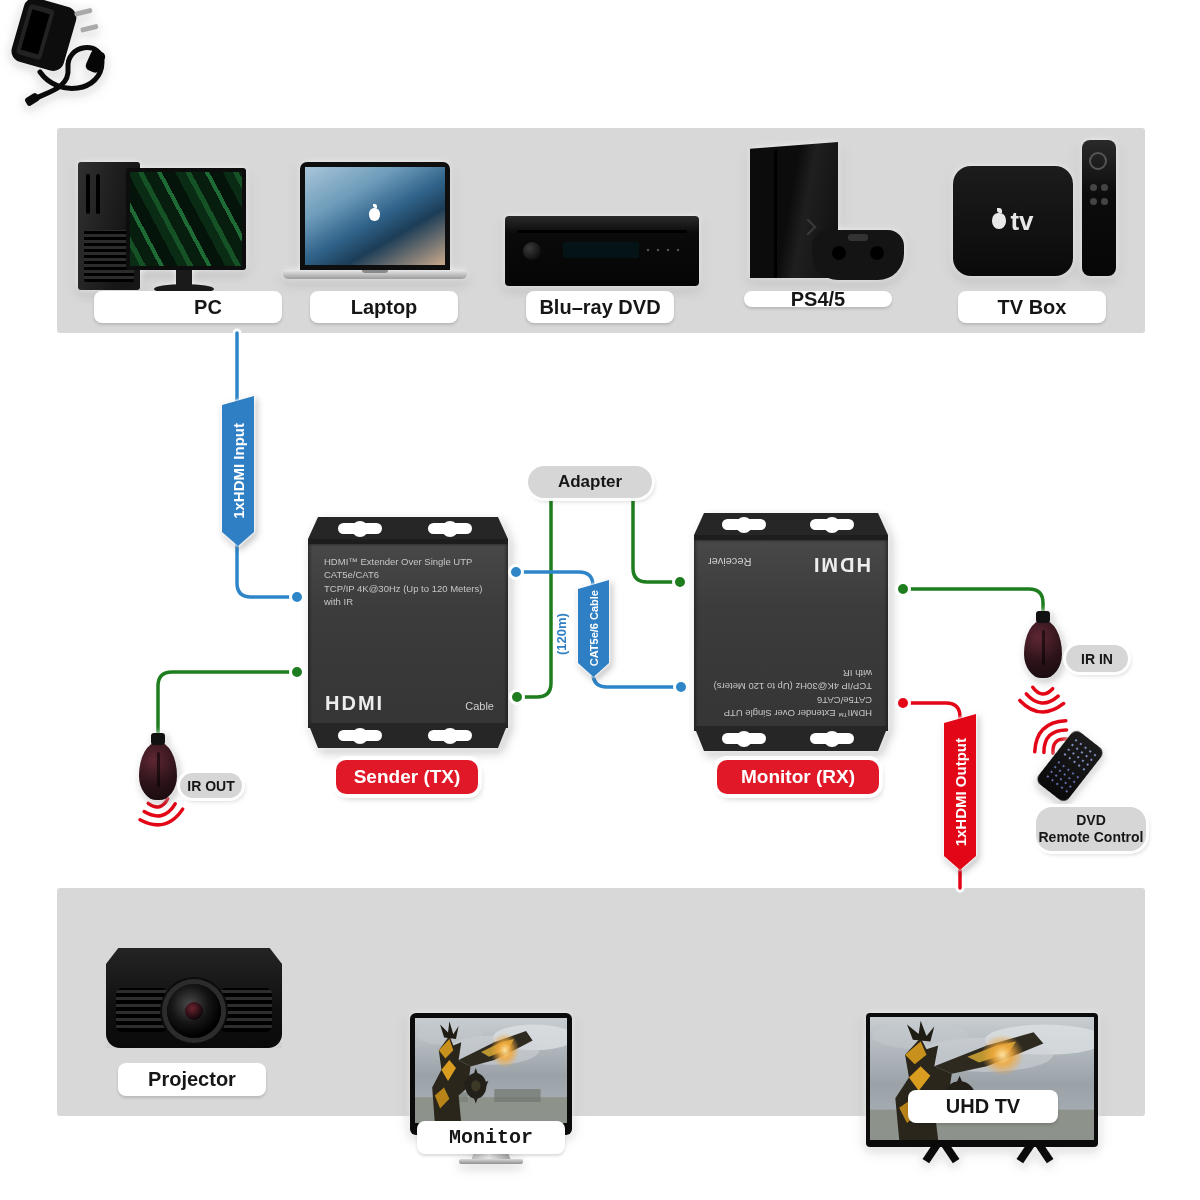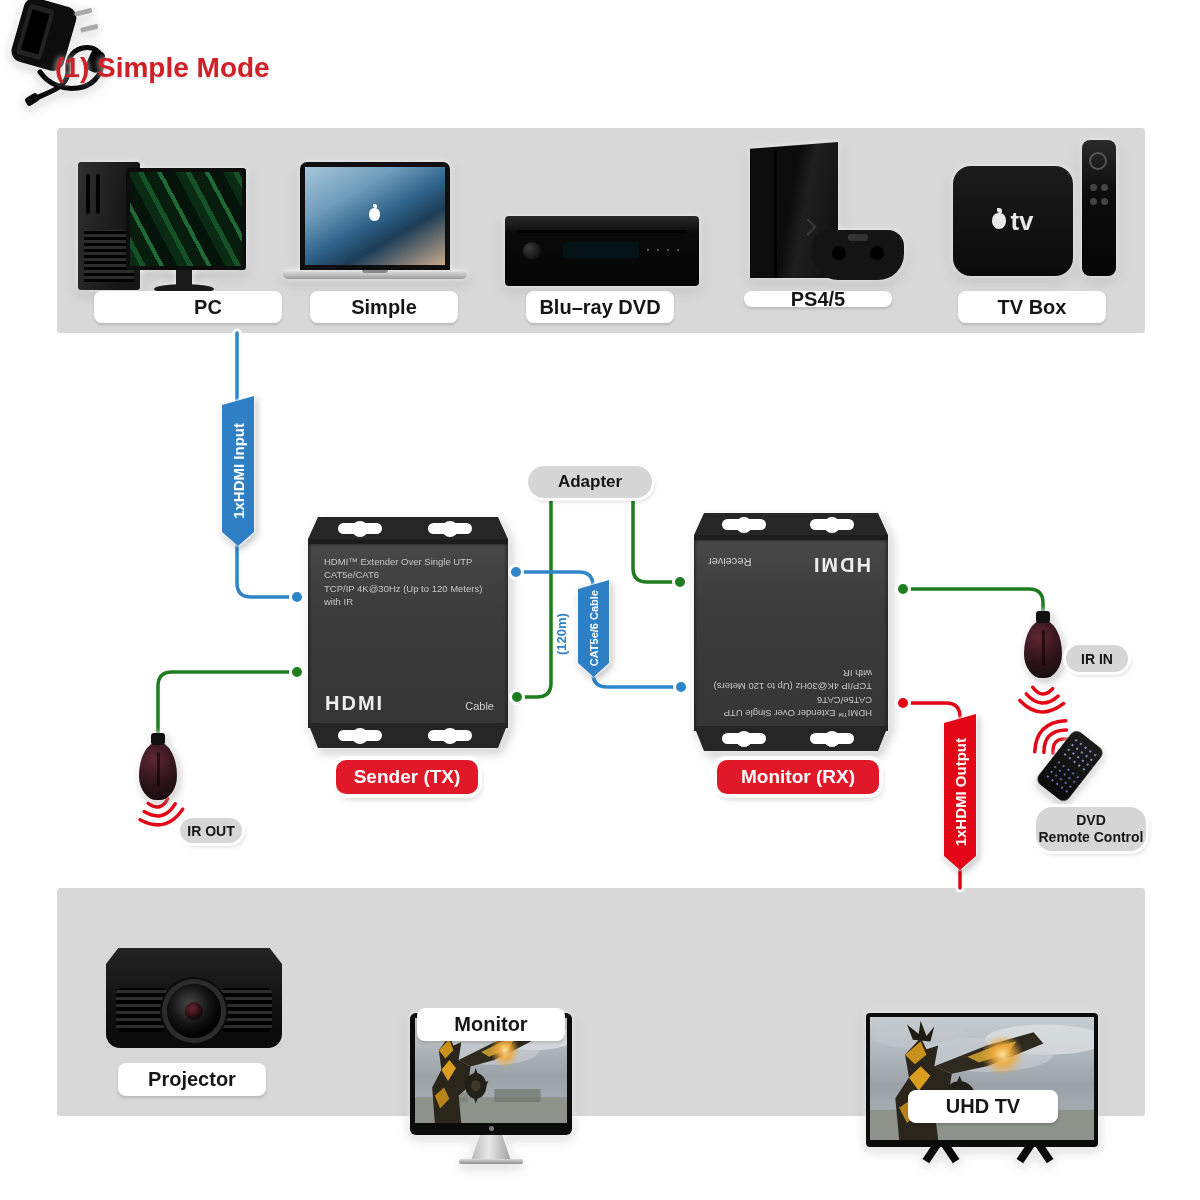--- a/index.html
+++ b/index.html
@@ -179,21 +179,20 @@
           <path d="M92,62 L97,74 L87,74 Z"></path>
             <path d="M73,78 L86,81 L79,90 Z"></path>
           <path d="M111,78 L98,81 L105,90 Z"></path>
             <path d="M92,106 L87,94 L97,94 Z"></path>
         </g>
         <circle cx="92" cy="84" r="7" fill="#3d3826"></circle>
       </symbol>
     </defs>
   </svg>
 
-  <div class="title">(1) Simple Mode</div>
 
   <div class="band" id="band-top"></div>
 
   <div class="dev">
     <div class="abs" id="pc-tower"></div>
     <div class="abs" id="pc-monitor">
         <div id="pc-screen"></div>
       </div>
     <div class="abs" id="pc-neck"></div>
     <div class="abs" id="pc-base"></div>
@@ -219,21 +218,21 @@
     <div class="abs" id="tvbox">
       <span id="tvbox-logo">
           <span class="apple-glyph"></span>
           <span>tv</span>
         </span>
     </div>
     <div class="abs" id="siri-remote"></div>
   </div>
 
   <div class="pill-white" style="left:94px;top:291px;width:148px;height:32px;padding-left:40px;">PC</div>
-  <div class="pill-white" style="left:310px;top:291px;width:148px;height:32px;">Simple</div>
+  <div class="pill-white" style="left:310px;top:291px;width:148px;height:32px;">Laptop</div>
   <div class="pill-white" style="left:526px;top:291px;width:148px;height:32px;">Blu–ray DVD</div>
   <div class="pill-white" style="left:744px;top:291px;width:148px;height:16px;">PS4/5</div>
   <div class="pill-white" style="left:958px;top:291px;width:148px;height:32px;">TV Box</div>
 
   <svg id="wires" width="1200" height="1200">
 
     <path class="case" d="M237,333 L237,583 Q237,597 251,597 L297,597"></path>
     <path class="case" d="M297,672 L172,672 Q158,672 158,686 L158,742"></path>
     <path class="case" d="M551,497 L551,683 Q551,697 537,697 L517,697"></path>
     <path class="case" d="M633,497 L633,568 Q633,582 647,582 L680,582"></path>
@@ -348,21 +347,21 @@
       </div>
     </div>
     <div class="plate bottom">
       <span class="keyhole" style="left:28px;"></span>
       <span class="keyhole" style="left:116px;"></span>
     </div>
   </div>
   <div class="pill-red" style="left:717px;top:760px;width:162px;height:34px;">Monitor (RX)</div>
 
   <div class="irbulb" id="irbulb-out"></div>
-  <div class="pill-gray" style="left:180px;top:818px;width:62px;height:25px;font-size:14px;">IR OUT</div>
+  <div class="pill-gray" style="left:180px;top:773px;width:62px;height:25px;font-size:14px;">IR OUT</div>
   <div class="irbulb" id="irbulb-in"></div>
   <div class="pill-gray" style="left:1066px;top:645px;width:62px;height:27px;font-size:14px;">IR IN</div>
   <div class="abs" id="dvd-remote"></div>
   <div class="pill-gray" style="left:1036px;top:807px;width:110px;height:44px;font-size:14px;line-height:1.2;">
     <div>DVD</div>
     <div>Remote Control</div>
   </div>
 
   <div class="band" id="band-bottom"></div>
 
@@ -386,16 +385,16 @@
           <use href="#bumblebee"></use>
         </svg>
     </div>
     <div class="tv-foot" id="tv-foot-l1"></div>
     <div class="tv-foot" id="tv-foot-l2"></div>
     <div class="tv-foot" id="tv-foot-r1"></div>
     <div class="tv-foot" id="tv-foot-r2"></div>
   </div>
 
   <div class="pill-white" style="left:118px;top:1063px;width:148px;height:33px;">Projector</div>
-  <div class="pill-white" style="left:417px;top:1008px;width:148px;height:33px;">Monitor</div>
+  <div class="pill-white" style="left:417px;top:1121px;width:148px;height:33px;font-family:Liberation Mono, monospace;">Monitor</div>
   <div class="pill-white" style="left:908px;top:1063px;width:150px;height:33px;margin-top:27px;">UHD TV</div>
 
 </div>
 
 </body></html>

